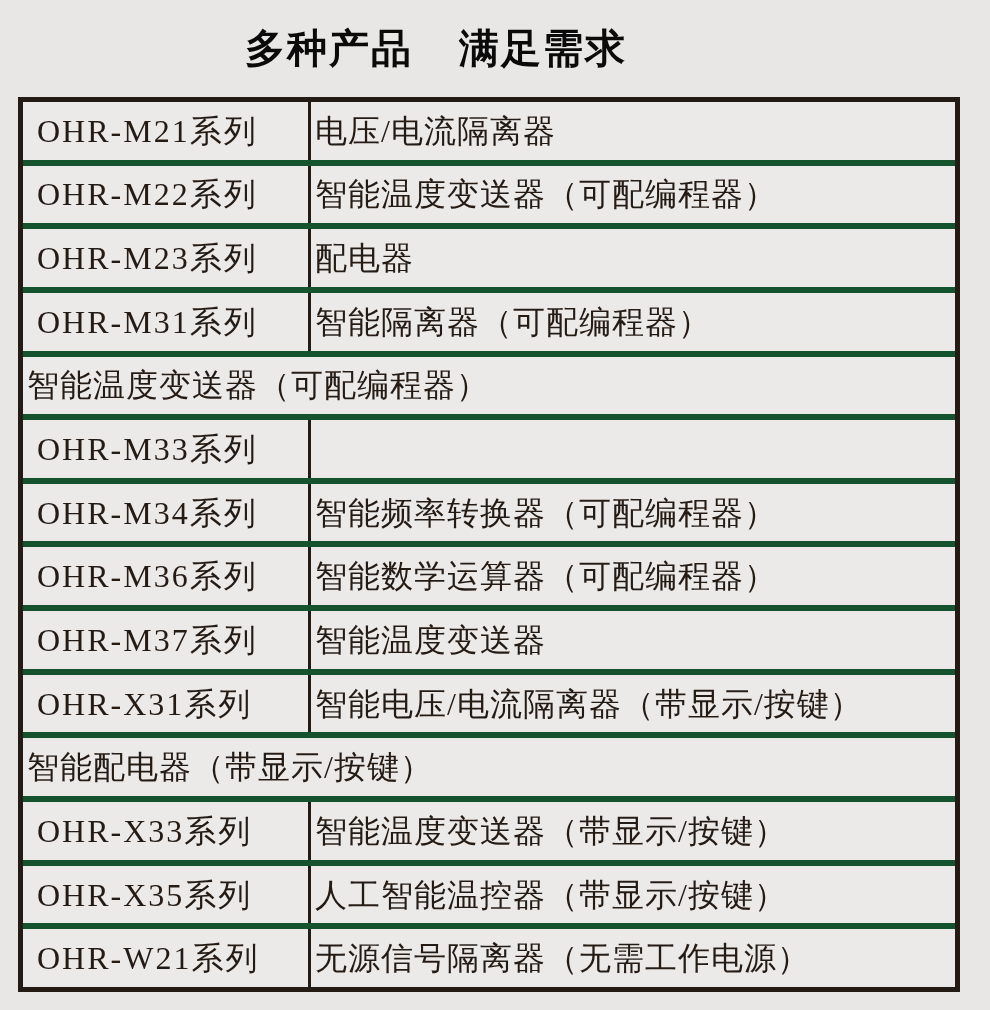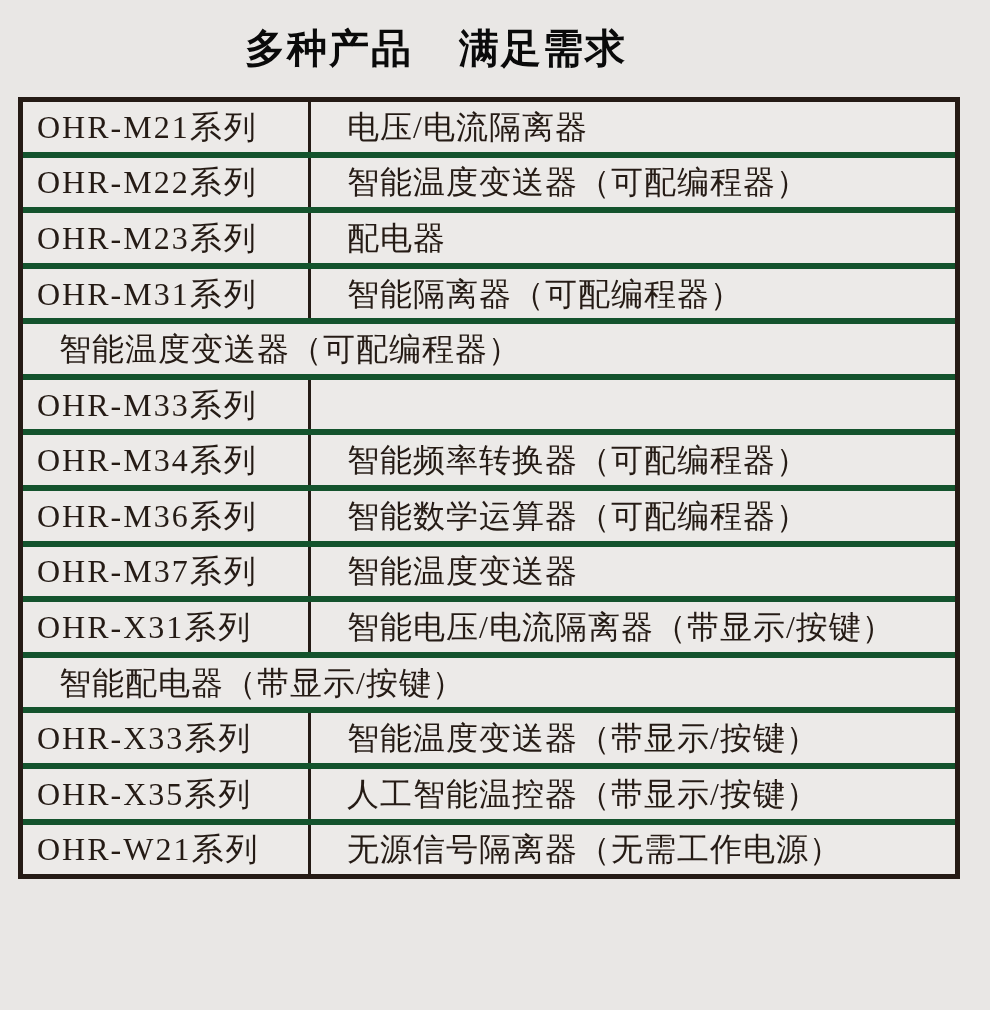--- a/index.html
+++ b/index.html
@@ -31,21 +31,21 @@
   }
   .page-title .title-gap {
     display: inline-block;
     width: 46px;
   }
   .product-table {
     position: absolute;
     left: 18px;
     top: 97px;
     width: 942px;
-    height: 782px;
+    height: 895px;
     box-sizing: border-box;
     border: 5px solid #251b15;
     background: #eceae8;
     display: flex;
     flex-direction: column;
   }
   .table-row {
     flex: 1 1 0;
     display: flex;
     min-height: 0;
@@ -64,21 +64,21 @@
     overflow: hidden;
   }
   .cell.series {
     width: 288px;
     padding-left: 14px;
     border-right: 3px solid #251b15;
     letter-spacing: 2px;
   }
   .cell.desc {
     flex: 1;
-    padding-left: 36px;
+    padding-left: 4px;
     letter-spacing: 1px;
   }
 </style>
 </head>
 <body>
 
 <div class="page-title">
   <span>多种产品</span><span class="title-gap"></span><span>满足需求</span>
 </div>
 

